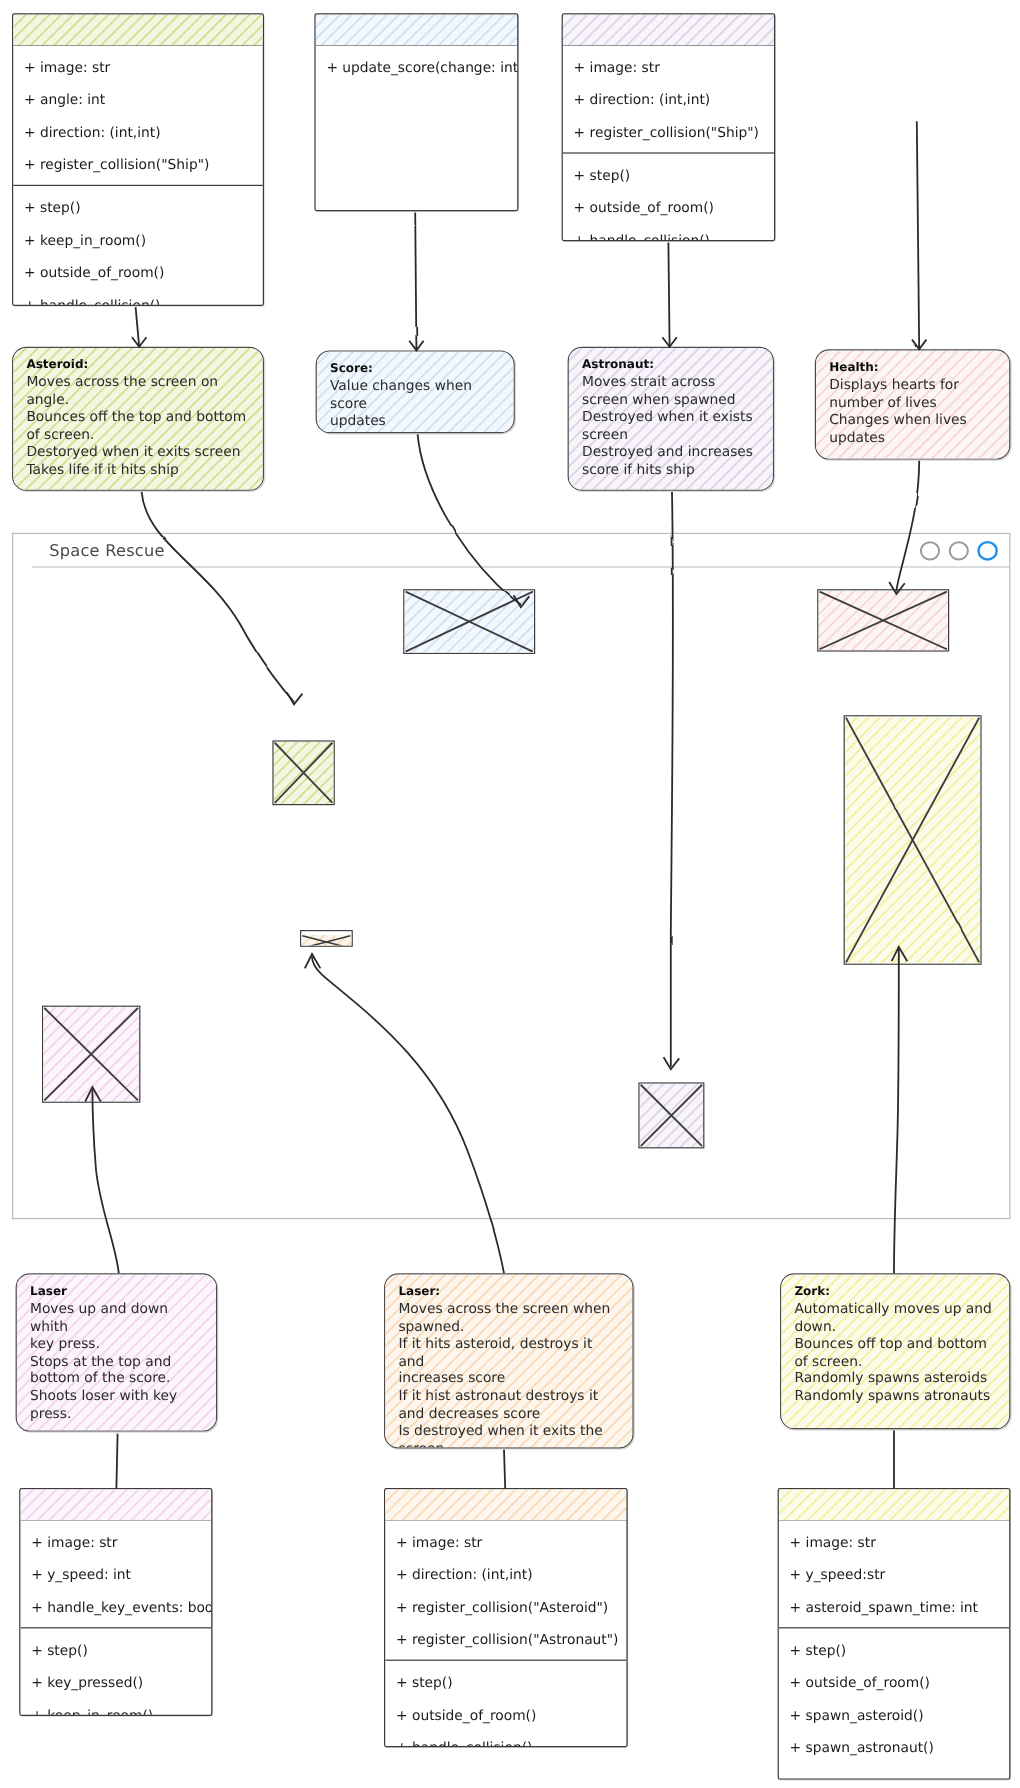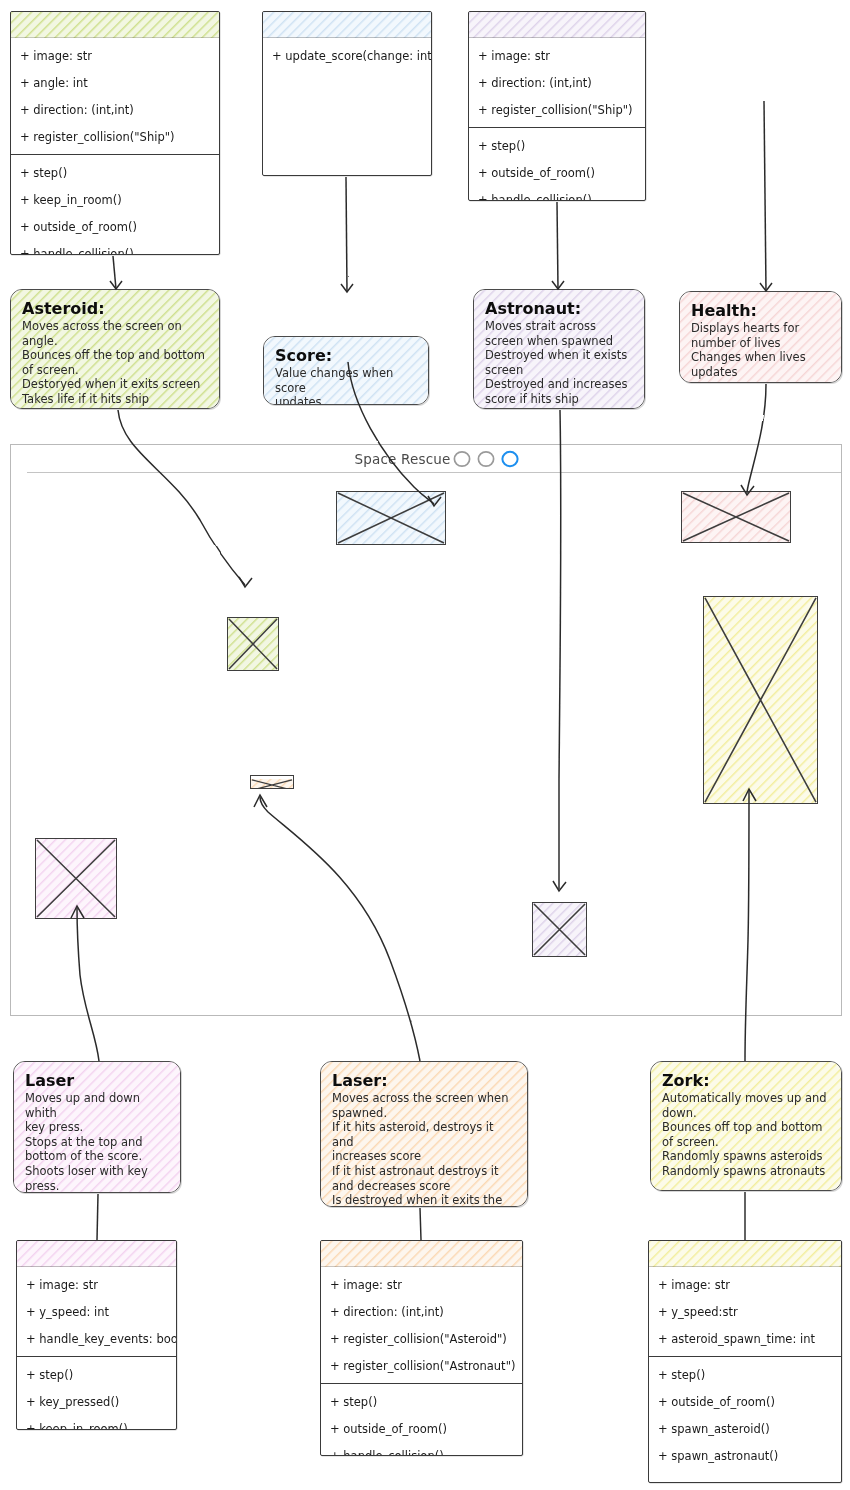--- a/index.html
+++ b/index.html
@@ -65,21 +65,21 @@
     box-sizing: border-box;
     border: 1.7px solid #4a4a4a;
     border-radius: 12px;
     overflow: hidden;
     padding: 9px 10px 8px 11px;
     box-shadow: 1px 1px 0 rgba(70,70,70,.22);
   }
   .note-title {
     position: relative;
     font-weight: bold;
-    font-size: 16px;
+    font-size: 10px;
     color: #0d0d0d;
     margin-bottom: 1px;
   }
   .note-line {
     position: relative;
     font-size: 11.5px;
     color: #2a2a2a;
     line-height: 14.6px;
     white-space: pre-wrap;
   }
@@ -91,21 +91,21 @@
     border: 1.2px solid #b9b9b9;
     background: #ffffff;
   }
   #gamewin-titlebar {
     position: absolute;
     left: 16px; top: 0; right: 0;
     height: 27px;
     border-bottom: 1.2px solid #c4c4c4;
     display: flex;
     align-items: center;
-    justify-content: center;
+    justify-content: space-between;
   }
   #gamewin-title {
     font-size: 13.5px;
     color: #4a4a4a;
     padding-left: 14px;
     letter-spacing: .2px;
   }
   #gamewin-controls {
     display: flex;
     gap: 2px;
@@ -231,21 +231,21 @@
       </svg>
     <div class="note-title">Asteroid:</div>
     <div class="note-line">Moves across the screen on</div>
     <div class="note-line">angle.</div>
     <div class="note-line">Bounces off the top and bottom</div>
     <div class="note-line">of screen.</div>
     <div class="note-line">Destoryed when it exits screen</div>
     <div class="note-line">Takes life if it hits ship</div>
   </div>
 
-  <div class="note" style="left:263px; top:292px; width:166px; height:69px;margin-top:44px;">
+  <div class="note" style="left:263px; top:292px; width:166px; height:69px;">
     <svg class="hatch" preserveAspectRatio="none" viewBox="0 0 166 69">
         <rect width="166" height="69" fill="url(#hblue)"></rect>
       </svg>
     <div class="note-title">Score:</div>
     <div class="note-line">Value changes when score</div>
     <div class="note-line">updates</div>
   </div>
 
   <div class="note" style="left:473px; top:289px; width:172px; height:120px;">
     <svg class="hatch" preserveAspectRatio="none" viewBox="0 0 172 120">

